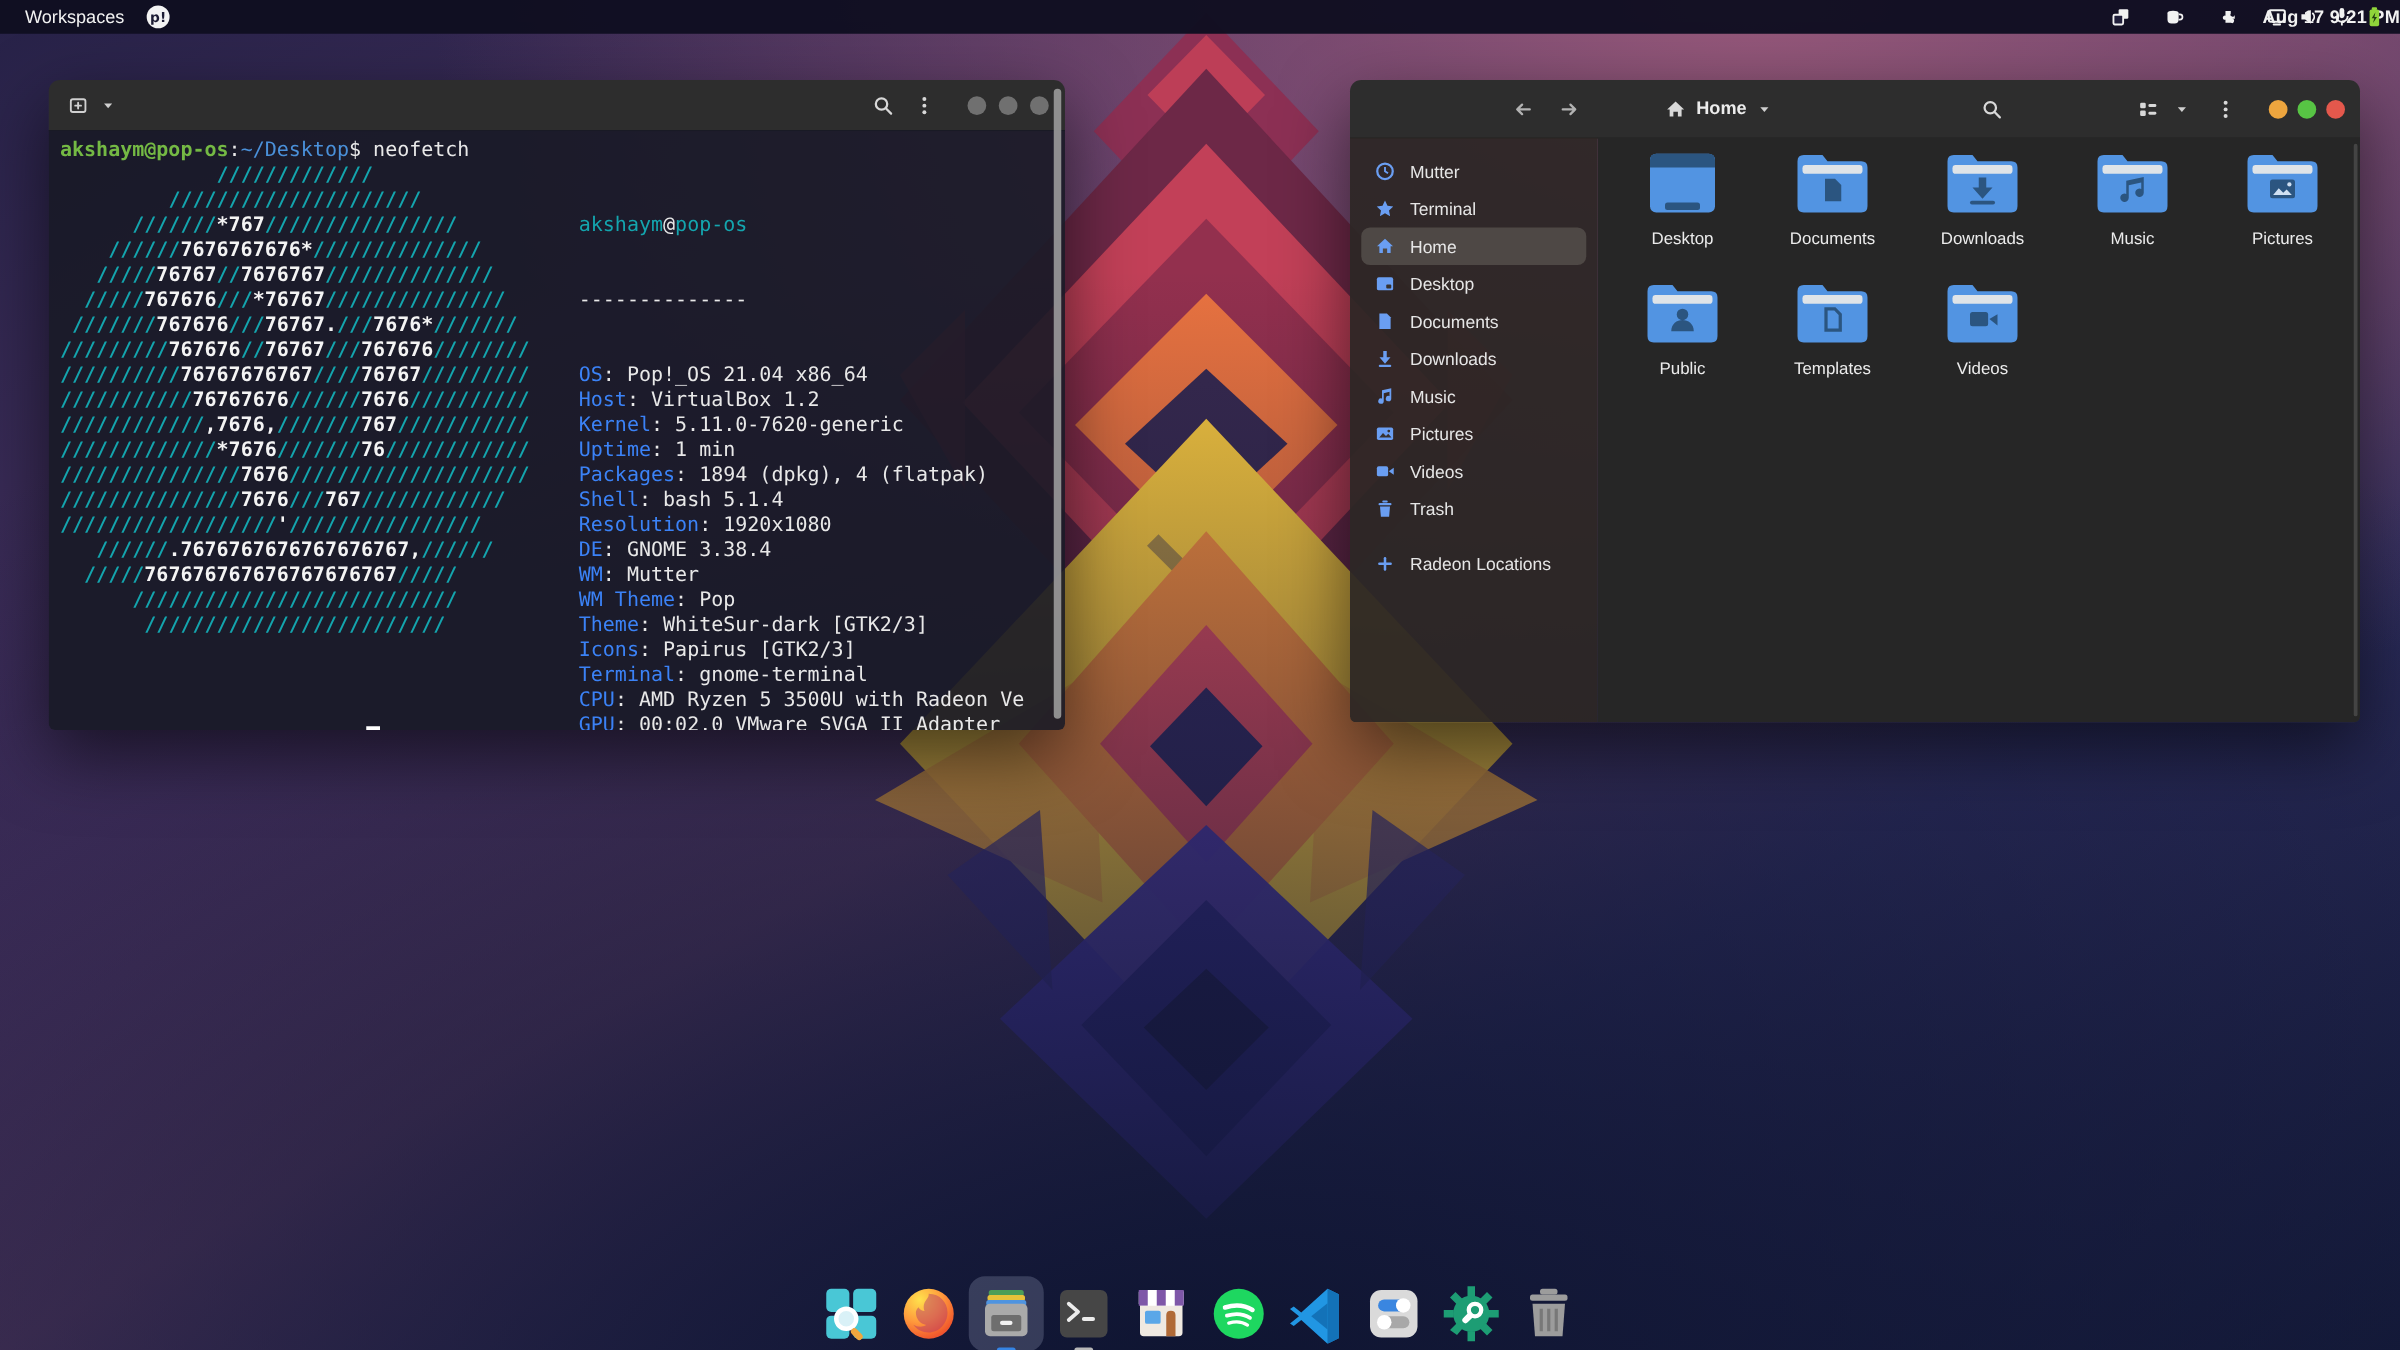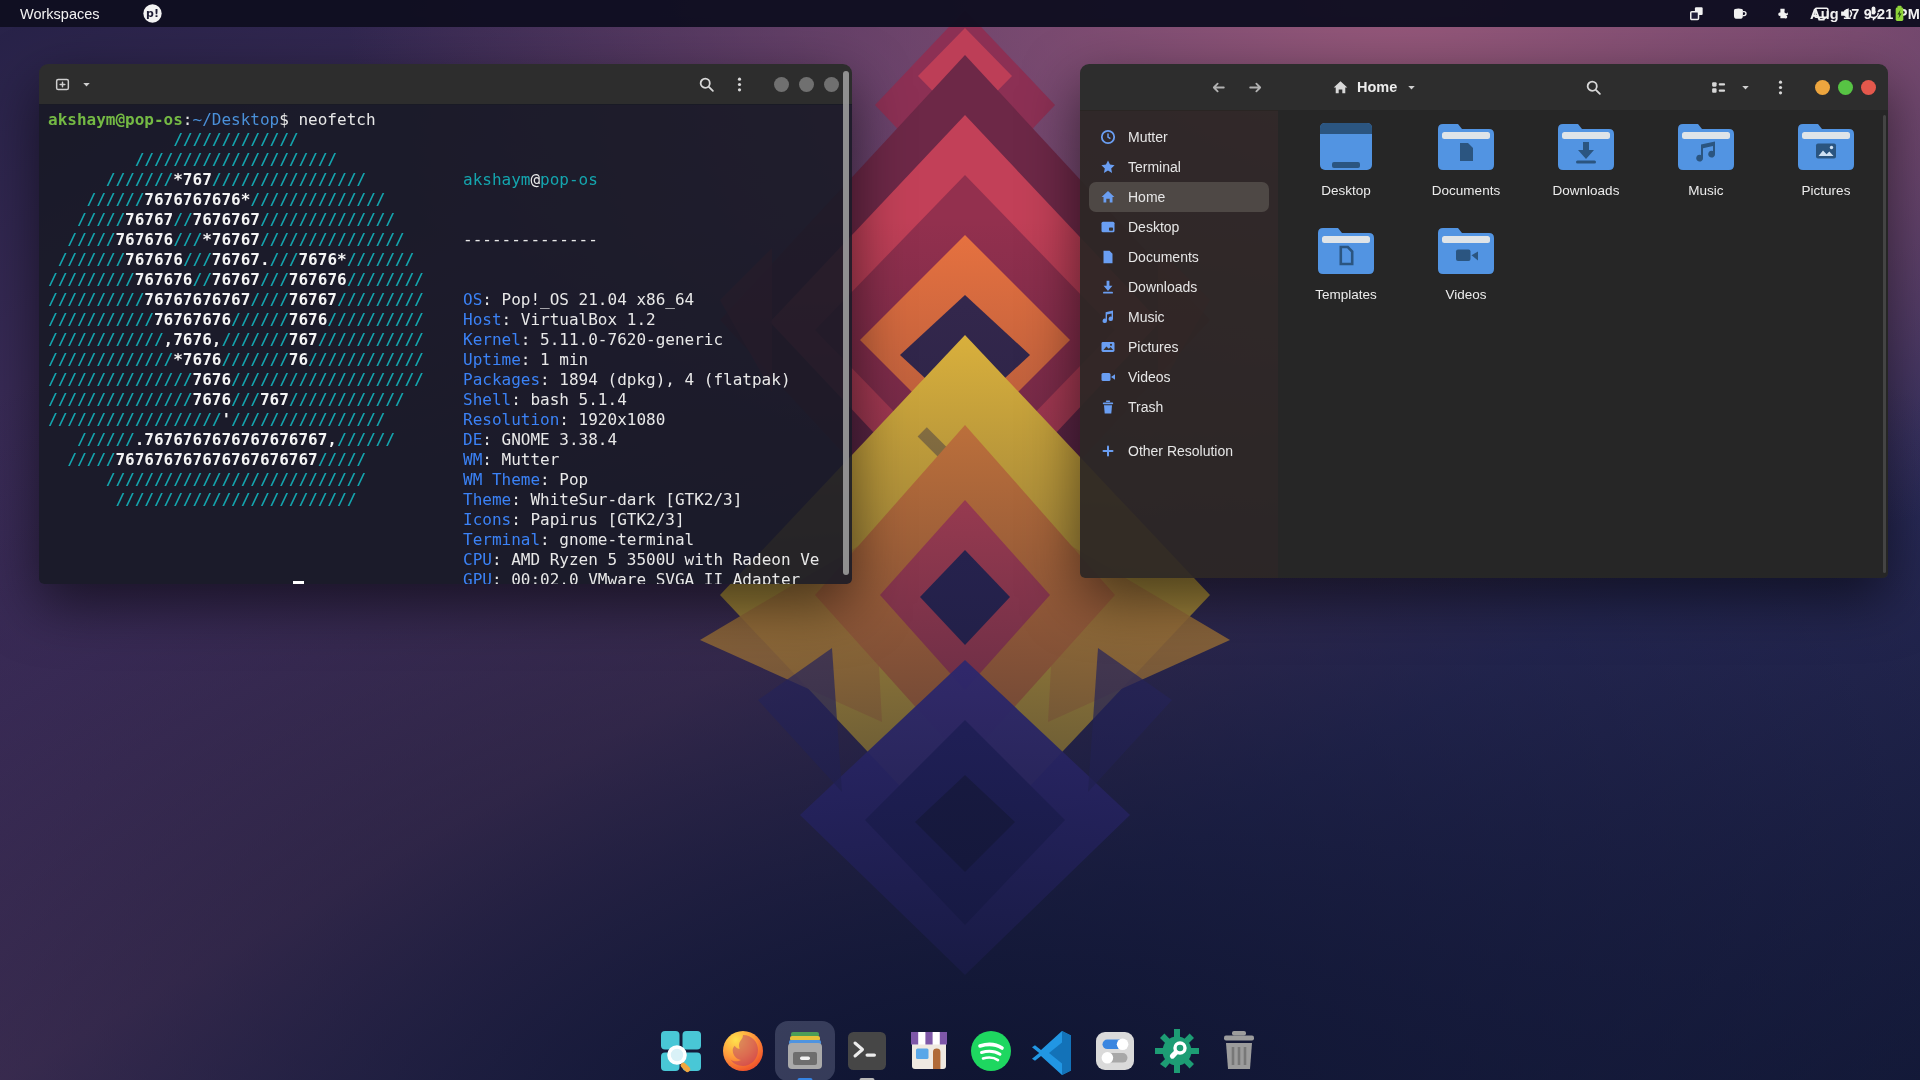--- a/index.html
+++ b/index.html
@@ -7,21 +7,21 @@
        font-family:"Liberation Sans",sans-serif;-webkit-font-smoothing:antialiased}
   .icon{display:inline-flex;align-items:center;justify-content:center;line-height:0}
   .icon svg{width:100%;height:100%}
 
   
   #wallpaper{position:absolute;inset:0;z-index:0}
 
   
   .topbar{position:absolute;top:0;left:0;right:0;height:27px;background:rgba(16,14,33,.97);
           z-index:50;display:flex;align-items:center;color:#f2f2f2;font-size:14.5px}
-  .tb-left{display:flex;align-items:center;gap:42px;padding-left:20px;z-index:2}
+  .tb-left{display:flex;align-items:center;gap:16px;padding-left:20px;z-index:2}
   .tb-center{position:absolute;left:0;right:0;text-align:right;font-weight:700;letter-spacing:.2px}
   .tb-center span{pointer-events:auto}
   .tb-right{margin-left:auto;display:flex;align-items:center;padding-right:12px;z-index:2}
   .tray-group{display:flex;align-items:center}
   .tray-group.indicators{gap:26px;margin-right:22px}
   .tray-group.system{gap:9px}
   .tray-icon{width:17px;height:17px}
   .pop-logo{width:21px;height:21px}
 
   
@@ -409,21 +409,21 @@
           <span>Trash</span>
         </div>
         <div class="sb-gap"></div>
         <div class="sb-item">
           <span class="icon ">
             <svg viewBox="0 0 16 16" fill="currentColor">
               <rect x="7" y="2.5" width="2" height="11" rx="1"></rect>
               <rect x="2.5" y="7" width="11" height="2" rx="1"></rect>
             </svg>
           </span>
-          <span>Other Resolution</span>
+          <span>Radeon Locations</span>
         </div>
       </div>
     <div class="files-content">
       <div class="tiles" id="files-tiles">
           <div class="tile">
             <span class="icon f-icon">
               <svg viewBox="0 0 64 54">
                 <rect x="6" y="3" width="52" height="47" rx="5" fill="#5294e2"></rect>
                 <path d="M6 8q0-5 5-5h42q5 0 5 5v6H6z" fill="#2b5580"></path>
                 <rect x="18" y="42" width="28" height="6" rx="2" fill="#2b5580"></rect>
@@ -466,20 +466,31 @@
             <span class="icon f-icon">
               <svg viewBox="0 0 64 54">
                 <path d="M4 9q0-5 5-5h15l4 5h27q5 0 5 5v31q0 5-5 5H9q-5 0-5-5Z" fill="#5294e2"></path>
                 <rect x="8" y="12" width="48" height="7" rx="2.5" fill="#dfe4e8"></rect>
                 <rect x="22" y="23.5" width="20" height="15" rx="2" fill="#2b5580"></rect>
                 <path d="m24.5 36 4.5-5.4 3.6 3.6 2.7-2.7 4.2 4.5z" fill="#cfe0f2"></path>
                 <circle cx="37.5" cy="27.5" r="1.7" fill="#cfe0f2"></circle>
               </svg>
             </span>
             <div class="f-label">Pictures</div>
+          </div>
+          <div class="tile">
+            <span class="icon f-icon">
+              <svg viewBox="0 0 64 54">
+                <path d="M4 9q0-5 5-5h15l4 5h27q5 0 5 5v31q0 5-5 5H9q-5 0-5-5Z" fill="#5294e2"></path>
+                <rect x="8" y="12" width="48" height="7" rx="2.5" fill="#dfe4e8"></rect>
+                <circle cx="32" cy="27.5" r="4.6" fill="#2b5580"></circle>
+                <path d="M23 41c0-6 4.5-9 9-9s9 3 9 9z" fill="#2b5580"></path>
+              </svg>
+            </span>
+            <div class="f-label">Public</div>
           </div>
           <div class="tile">
             <span class="icon f-icon">
               <svg viewBox="0 0 64 54">
                 <path d="M4 9q0-5 5-5h15l4 5h27q5 0 5 5v31q0 5-5 5H9q-5 0-5-5Z" fill="#5294e2"></path>
                 <rect x="8" y="12" width="48" height="7" rx="2.5" fill="#dfe4e8"></rect>
                 <path d="M26.8 23h7l4.4 4.6V40H26.8z" fill="none" stroke="#2b5580" stroke-width="2.6"></path>
               </svg>
             </span>
             <div class="f-label">Templates</div>

